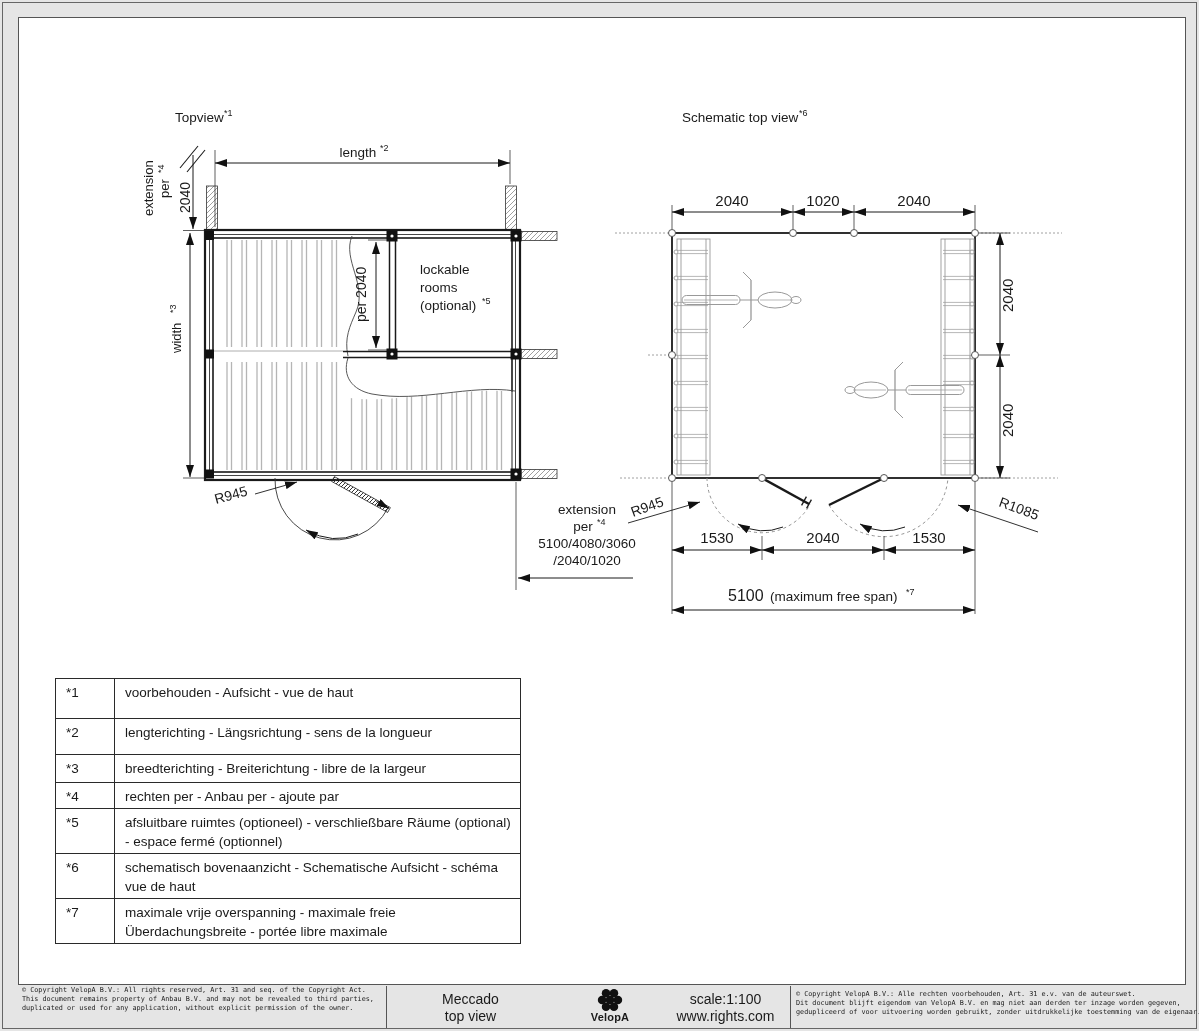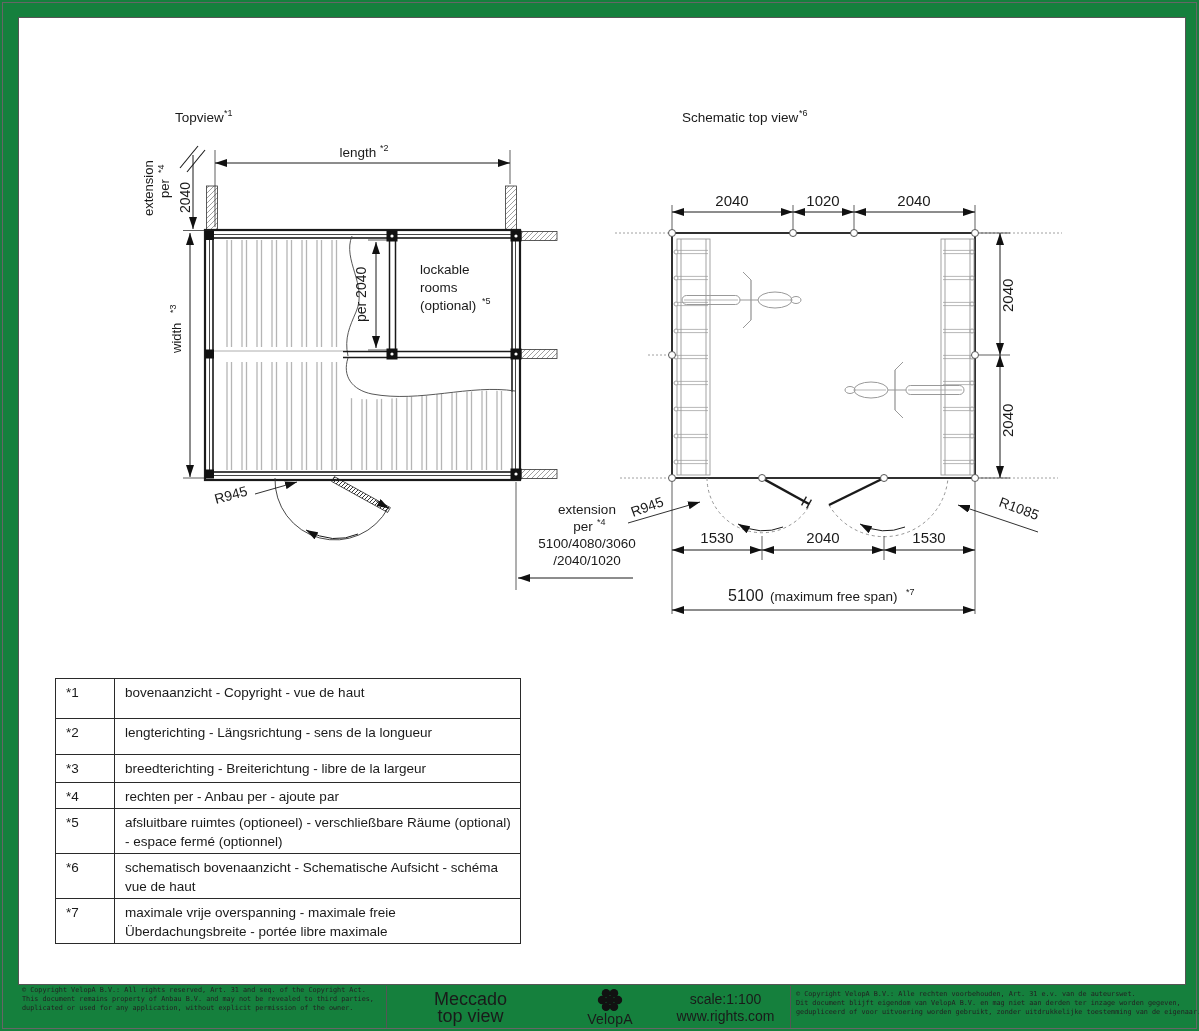--- a/index.html
+++ b/index.html
@@ -1,16 +1,16 @@
 <!DOCTYPE html>
 <html><head>
 <meta charset="utf-8">
 <style>
   html,body{margin:0;padding:0;background:#fff;}
-  #page{position:relative;width:1199px;height:1031px;background:#15803d;overflow:hidden;
+  #page{position:relative;width:1199px;height:1031px;background:#e5e5e5;overflow:hidden;
         font-family:"Liberation Sans",sans-serif;color:#1a1a1a;}
   #outer-border{position:absolute;left:2px;top:2px;width:1193px;height:1025px;border:1px solid #666;}
   #drawing-border{position:absolute;left:18px;top:17px;width:1166px;height:966px;border:1px solid #555;background:#fff;}
   #drawing-svg{position:absolute;left:0;top:0;width:1199px;height:1031px;}
   svg text{font-family:"Liberation Sans",sans-serif;fill:#1a1a1a;}
 
   
   .legend{position:absolute;left:55px;top:678px;width:466px;border-collapse:collapse;
           font-size:13.5px;line-height:19px;color:#1a1a1a;}
   .legend td{border:1px solid #2a2a2a;vertical-align:top;padding:4px 6px 2px 10px;}
@@ -22,23 +22,23 @@
   .legend tr:nth-child(5){height:42px;}
   .legend tr:nth-child(6){height:36px;}
   .legend tr:nth-child(7){height:42px;}
 
   
   #footer{position:absolute;left:3px;top:986px;width:1193px;height:42px;}
   .footer-divider{position:absolute;top:0;height:42px;border-left:1px solid #555;}
   .tiny{font-family:"DejaVu Sans Mono",monospace;font-size:6.8px;line-height:9px;color:#222;white-space:nowrap;}
   #copyright-en{position:absolute;left:19px;top:0;}
   #copyright-nl{position:absolute;left:793px;top:4px;}
-  #product-block{position:absolute;left:385px;top:5px;width:165px;text-align:center;font-size:18px;line-height:17px;}
+  #product-block{position:absolute;left:385px;top:5px;width:165px;text-align:center;font-size:14px;line-height:17px;}
   #logo-block{position:absolute;left:572px;top:2px;width:70px;text-align:center;}
-  #logo-text{font-size:14px;font-weight:normal;margin-top:-5px;letter-spacing:0.2px;}
+  #logo-text{font-size:11px;font-weight:bold;margin-top:-5px;letter-spacing:0.2px;}
   #scale-block{position:absolute;left:650px;top:5px;width:145px;text-align:center;font-size:14px;line-height:17px;}
 </style>
 </head>
 <body>
 
 <div id="page">
   <div id="outer-border"></div>
   <div id="drawing-border"></div>
 
   <svg id="drawing-svg" viewBox="0 0 1199 1031">
@@ -356,21 +356,21 @@
         <text transform="translate(633,517) rotate(-20)" font-size="14">R945</text>
         <text transform="translate(998,506) rotate(20)" font-size="14">R1085</text>
       </g>
     </g>
   </svg>
 
   <table class="legend">
     <tbody>
       <tr>
         <td class="ref">*1</td>
-        <td>bovenaanzicht - Copyright  - vue de haut</td>
+        <td>voorbehouden - Aufsicht  - vue de haut</td>
       </tr>
       <tr>
         <td class="ref">*2</td>
         <td>lengterichting - Längsrichtung - sens de la longueur</td>
       </tr>
       <tr>
         <td class="ref">*3</td>
         <td>breedterichting - Breiterichtung - libre de la largeur</td>
       </tr>
       <tr>

